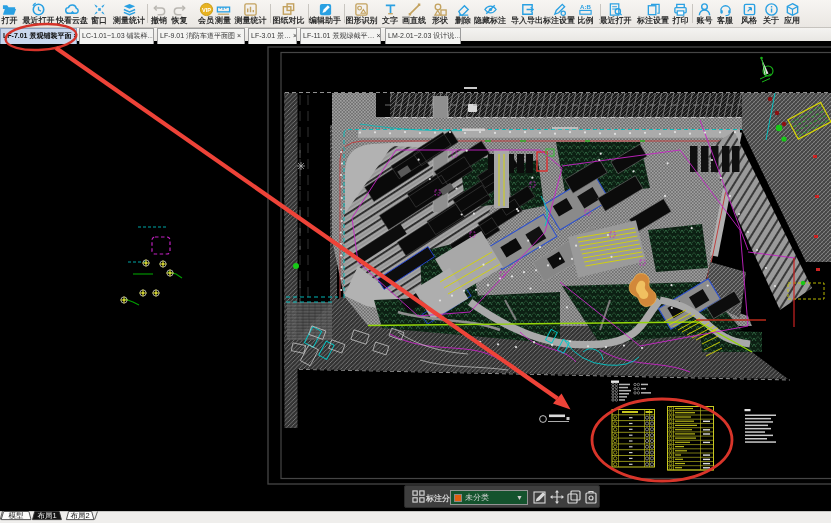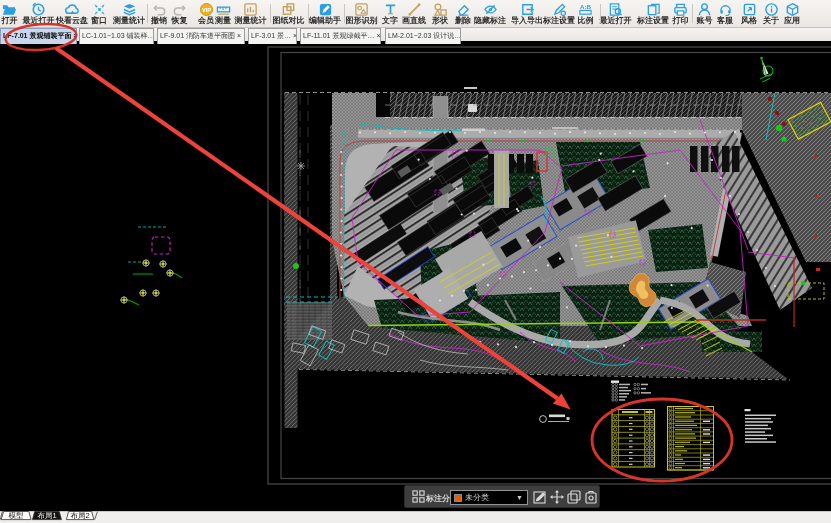--- a/index.html
+++ b/index.html
@@ -8,21 +8,21 @@
 .tbi{position:absolute;top:2px;width:44px;text-align:center}
 .tbi svg{display:block;margin:0 auto}
 .tbl{font-size:8px;line-height:8px;color:#2d2d2d;font-weight:bold;margin-top:0px;white-space:nowrap}
 .tsep{position:absolute;top:4px;width:1px;height:19px;background:#c9c6c1}
 #tabbar{position:absolute;left:0;top:28px;width:831px;height:16px;background:linear-gradient(#f4f3f1,#e6e4e0)}
 .tab{position:absolute;top:0px;height:16px;background:#f4f4f2;border:1px solid #9c9c9c;border-bottom:none;font-size:7px;color:#333;line-height:14px;white-space:nowrap;overflow:hidden;padding:0 2px}
 .tabact{background:#c9d7ee;color:#0a0a0a;border-color:#8aa0c0;font-weight:bold}
 #cv{position:absolute;left:0;top:44px}
 #fbar{position:absolute;left:404px;top:485px;width:196px;height:23px;background:#3e3e3e;border-radius:2px;border:1px solid #2a2a2a}
 #fbar svg{position:absolute;top:4px}
-.fdd{position:absolute;left:45px;top:4px;width:78px;height:15px;background:#000000;border:1px solid #949494;color:#d5d5d5;font-size:8px;line-height:13px}
+.fdd{position:absolute;left:45px;top:4px;width:78px;height:15px;background:#14532d;border:1px solid #949494;color:#d5d5d5;font-size:8px;line-height:13px}
 .fddsq{position:absolute;left:3px;top:3px;width:8px;height:8px;background:#e05f10;border:1px solid #888}
 #fbartxt{position:absolute;left:21px;top:7px;font-size:8px;font-weight:bold;color:#d8d8d8;white-space:nowrap}
 #overlay{position:absolute;left:0;top:0;pointer-events:none}
 </style></head><body>
 <div id="root">
 
 <div id="toolbar">
 <div class="tbi" style="left:-12.5px">
         <svg width="15" height="15" viewBox="0 0 16 16">
           <path d="M1 3.5h4.5l1.5 2H14v2H1z" fill="#2aa0e2"></path>

